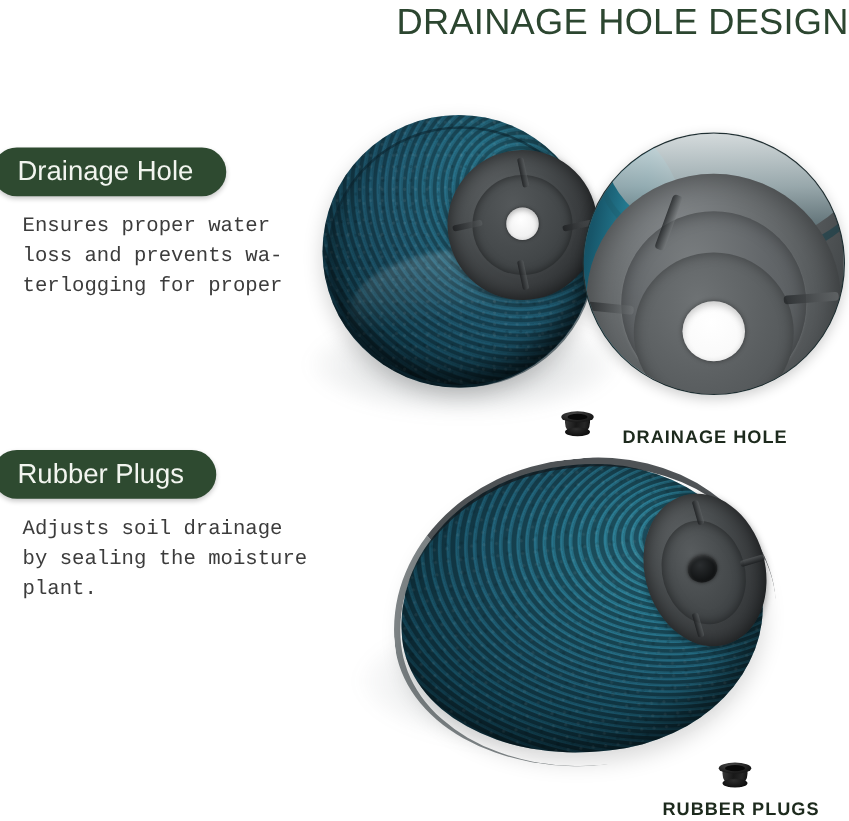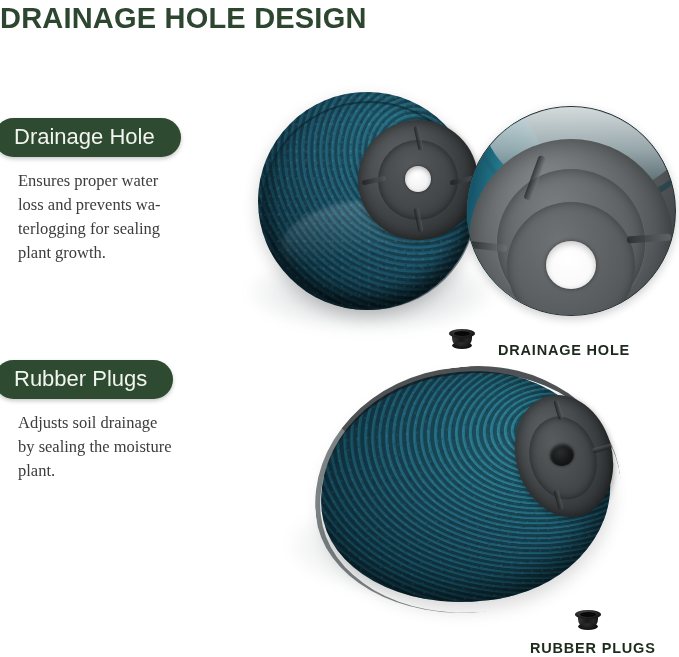--- a/index.html
+++ b/index.html
@@ -15,23 +15,23 @@
     font-family: "Liberation Sans", sans-serif;
     background: #ffffff;
   }
 
   
   #page-title {
     position: absolute;
     left: 0;
     top: 2px;
     width: 679px;
-    text-align: left;
+    text-align: right;
     font-size: 29px;
-    font-weight: 700;
+    font-weight: 400;
     letter-spacing: 0.2px;
     color: #2c4630;
     font-family: "Liberation Sans", sans-serif;
   }
 
   
   .feature-block { position: absolute; left: 0; width: 250px; }
   #feature-drainage { top: 118px; }
   #feature-plugs { top: 360px; }
 
@@ -49,21 +49,21 @@
     white-space: nowrap;
     font-family: "Liberation Sans", sans-serif;
   }
 
   .feature-body {
     margin: 12px 0 0 18px;
     width: 195px;
     font-size: 16.5px;
     line-height: 1.45;
     color: #3c3c3c;
-    font-family: Liberation Serif, serif;
+    font-family: Liberation Mono, monospace;
   }
   .feature-body .line { display: block; white-space: pre; }
 
   
   .caption {
     position: absolute;
     font-size: 14.5px;
     font-weight: 700;
     letter-spacing: 0.8px;
     color: #1d2a1d;
@@ -366,22 +366,21 @@
 </head>
 <body>
 
 <div id="page-title">DRAINAGE HOLE DESIGN</div>
 
 <div class="feature-block" id="feature-drainage">
   <div class="badge">Drainage Hole</div>
   <div class="feature-body">
     <span class="line">Ensures proper water</span>
     <span class="line">loss and prevents wa-</span>
-    <span class="line">terlogging for sealing</span>
-    <span class="line">plant growth.</span>
+    <span class="line">terlogging for proper</span>
   </div>
 </div>
 
 <div class="feature-block" id="feature-plugs">
   <div class="badge">Rubber Plugs</div>
   <div class="feature-body">
     <span class="line">Adjusts soil drainage</span>
     <span class="line">by sealing the moisture</span>
     <span class="line">plant.</span>
   </div>

